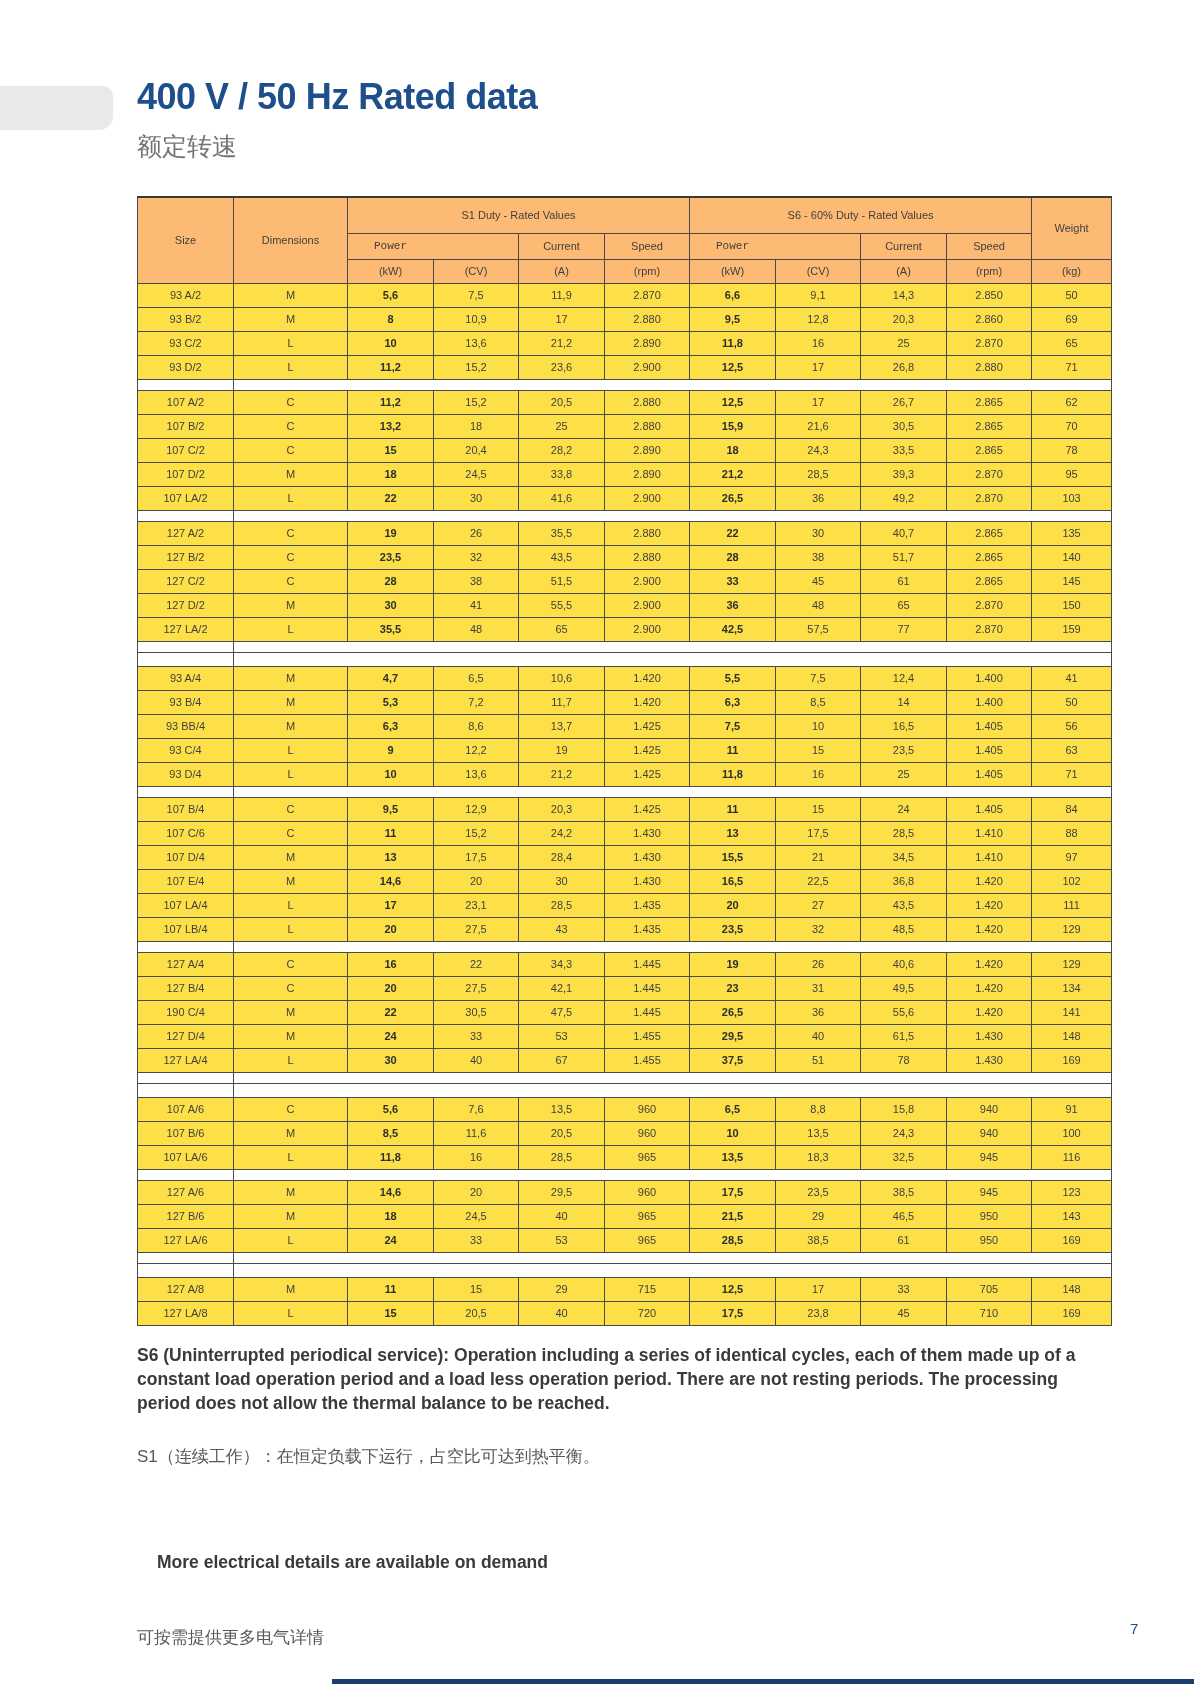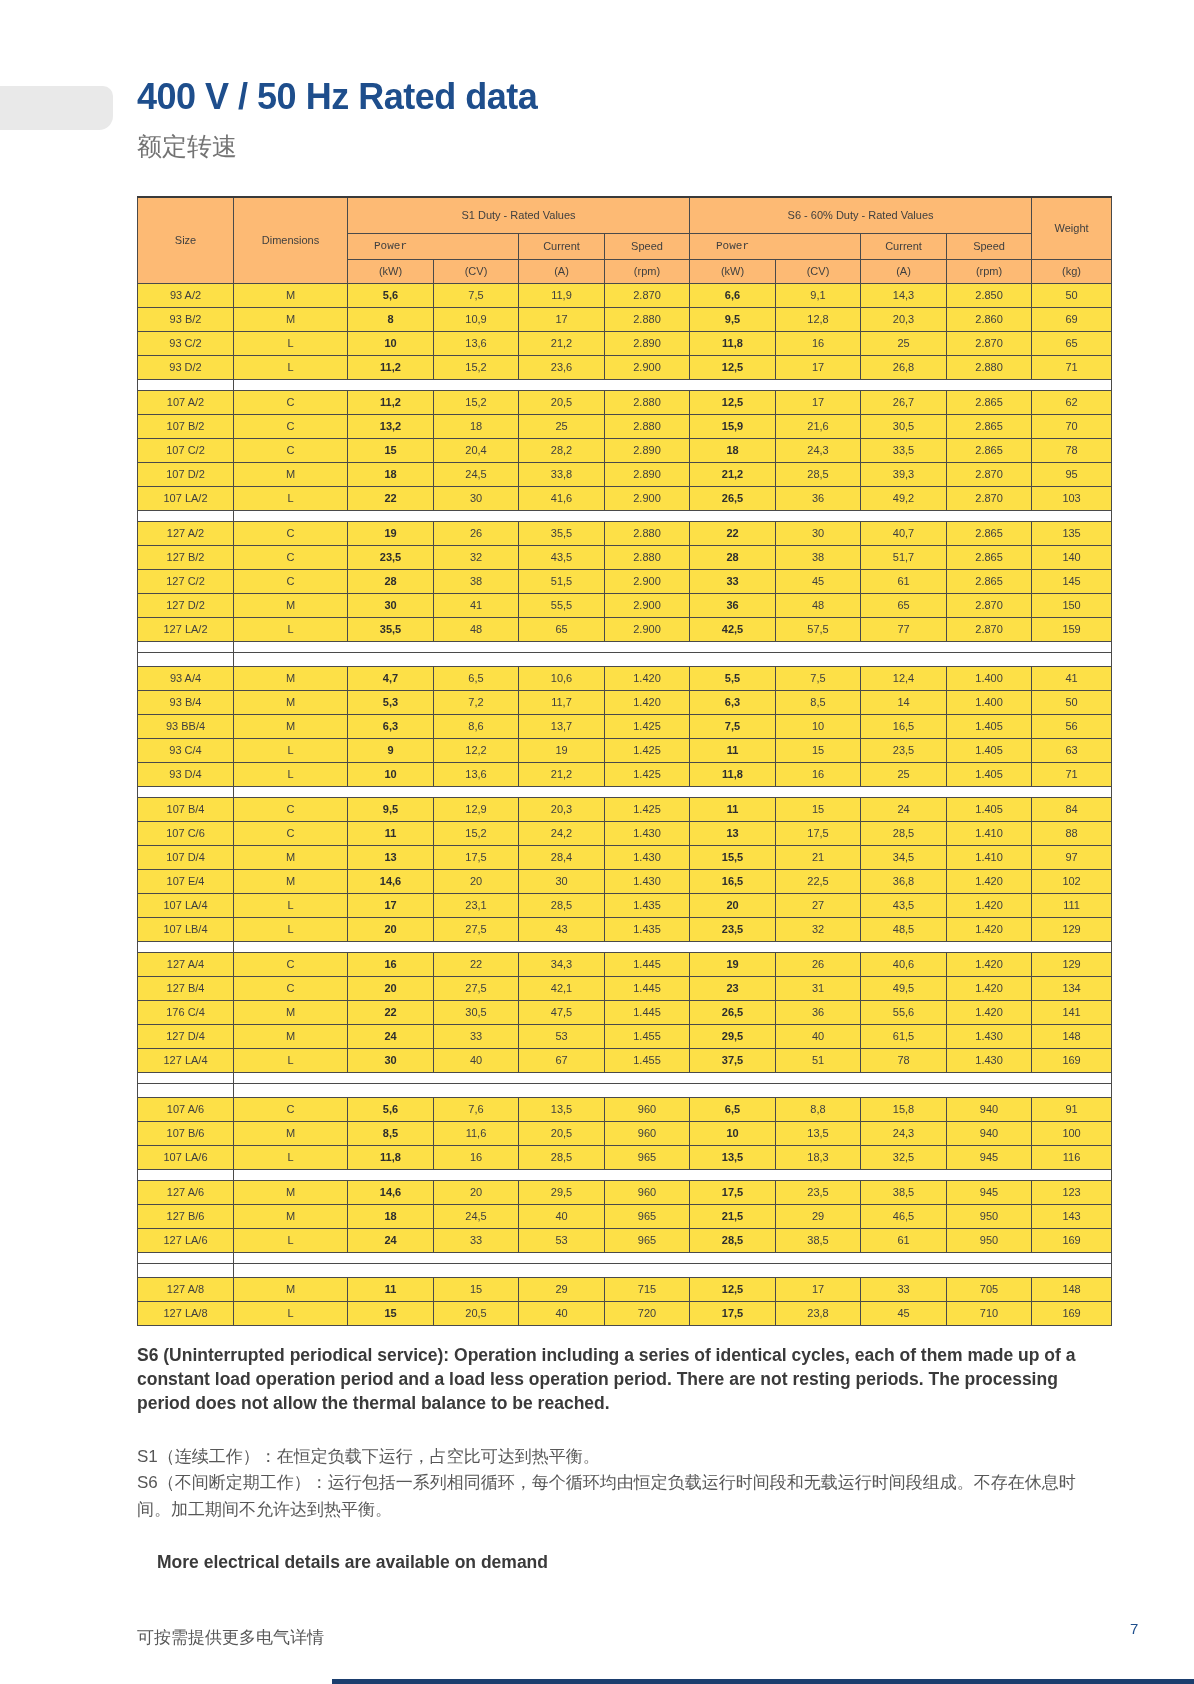--- a/index.html
+++ b/index.html
@@ -459,21 +459,21 @@
         <td>27,5</td>
         <td>42,1</td>
         <td>1.445</td>
         <td class="b">23</td>
         <td>31</td>
         <td>49,5</td>
         <td>1.420</td>
         <td>134</td>
       </tr>
       <tr class="datarow">
-        <td>176 C/4</td>
+        <td>190 C/4</td>
         <td>M</td>
         <td class="b">22</td>
         <td>30,5</td>
         <td>47,5</td>
         <td>1.445</td>
         <td class="b">26,5</td>
         <td>36</td>
         <td>55,6</td>
         <td>1.420</td>
         <td>141</td>
@@ -629,19 +629,18 @@
         <td>169</td>
       </tr>
     </tbody>
 </table>
 
 <div class="notes-en">
   <p>S6 (Uninterrupted periodical service): Operation including a series of identical cycles, each of them made up of a constant load operation period and a load less operation period. There are not resting periods. The processing period does not allow the thermal balance to be reached.</p>
 </div>
 <div class="notes-zh">
   <p>S1（连续工作）：在恒定负载下运行，占空比可达到热平衡。</p>
-  <p>S6（不间断定期工作）：运行包括一系列相同循环，每个循环均由恒定负载运行时间段和无载运行时间段组成。不存在休息时间。加工期间不允许达到热平衡。</p>
 </div>
 <div class="more-en">More electrical details are available on demand</div>
 <div class="more-zh">可按需提供更多电气详情</div>
 
 <div class="page-number">7</div>
 <div class="bottom-bar"></div>
 
 </body></html>

